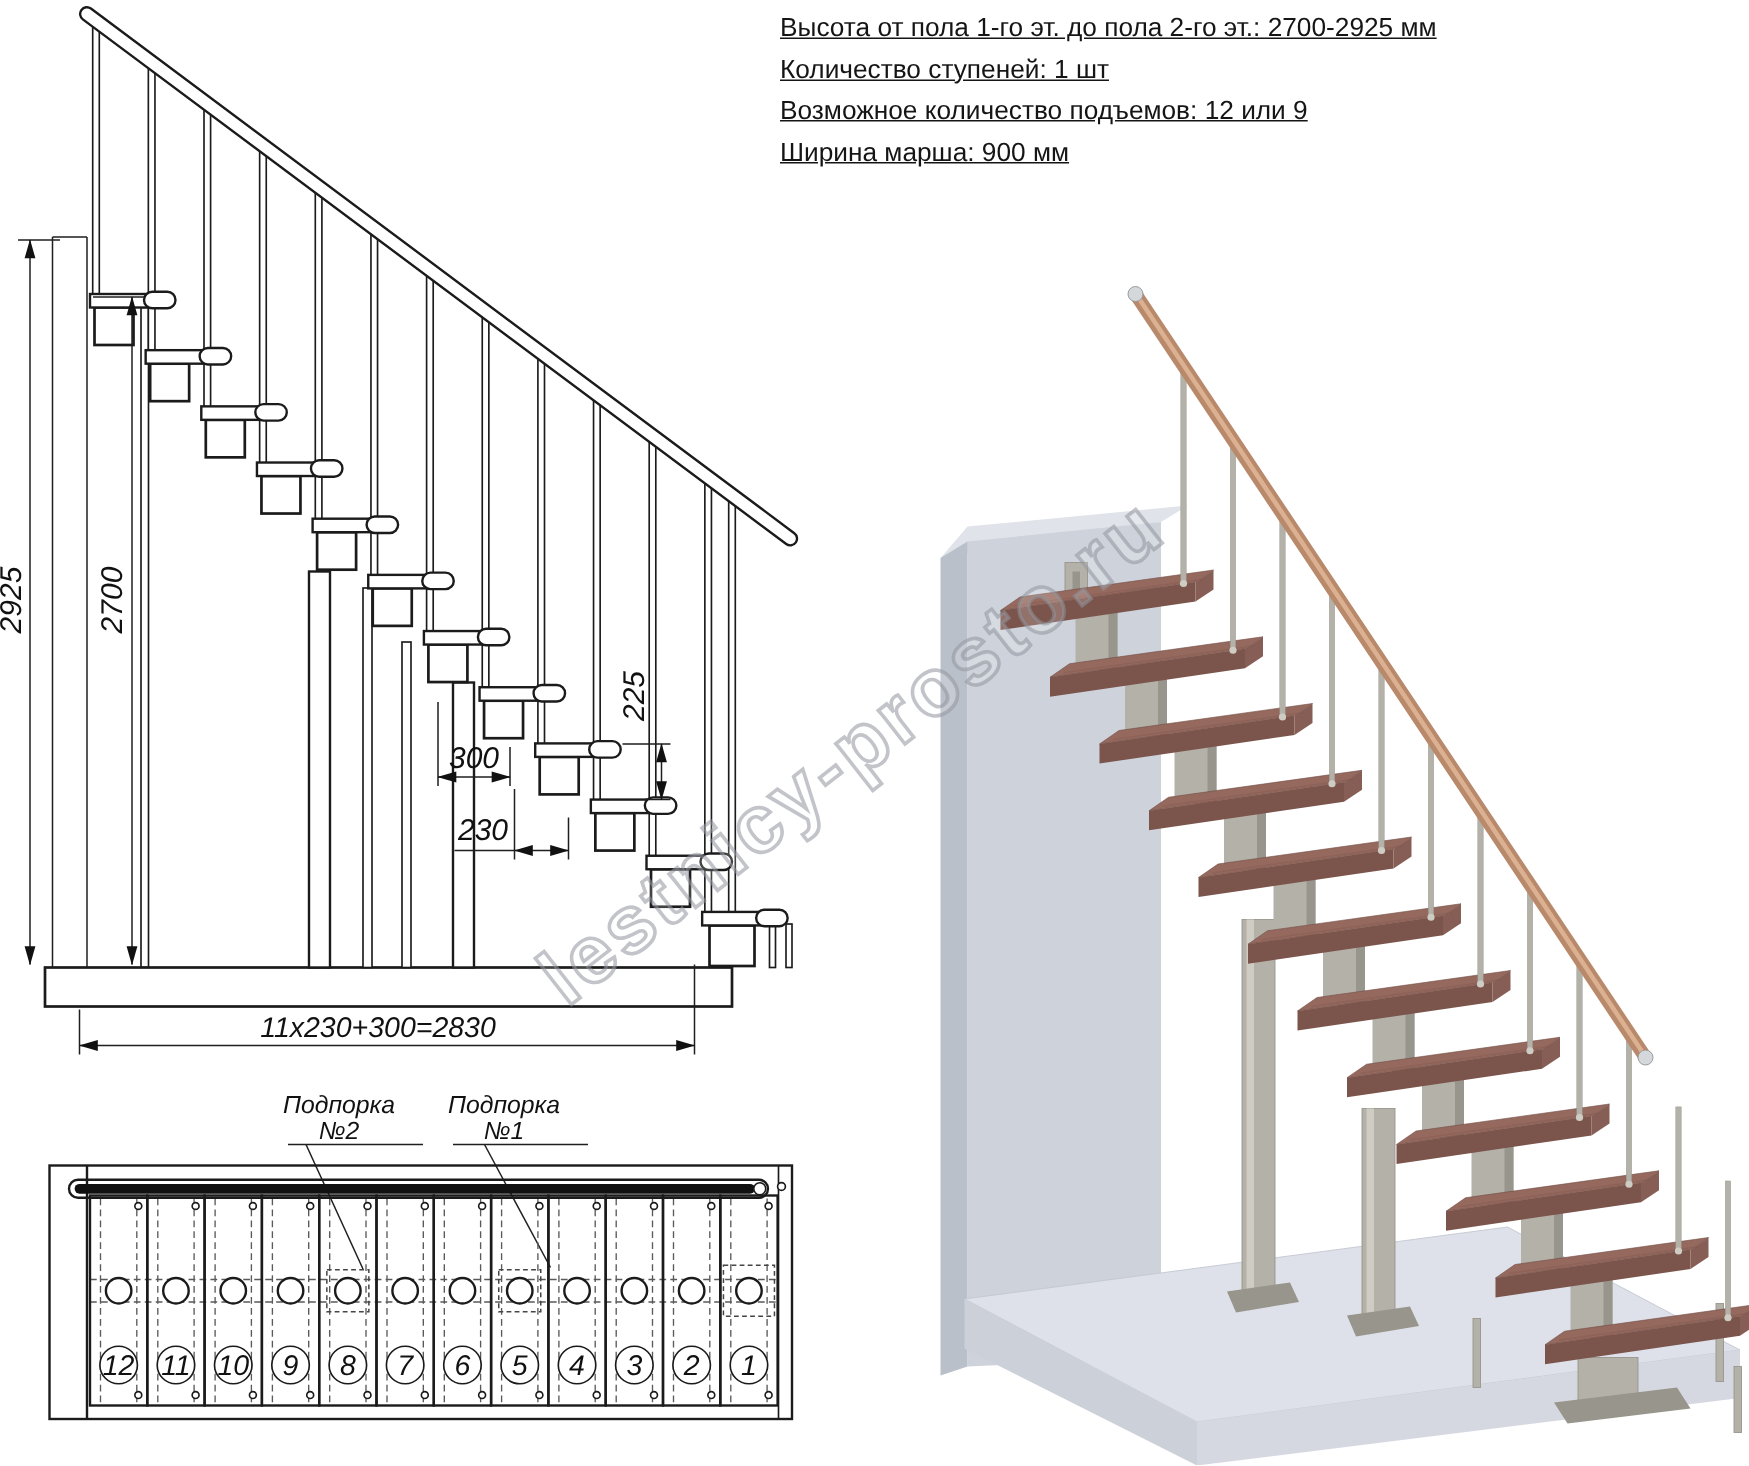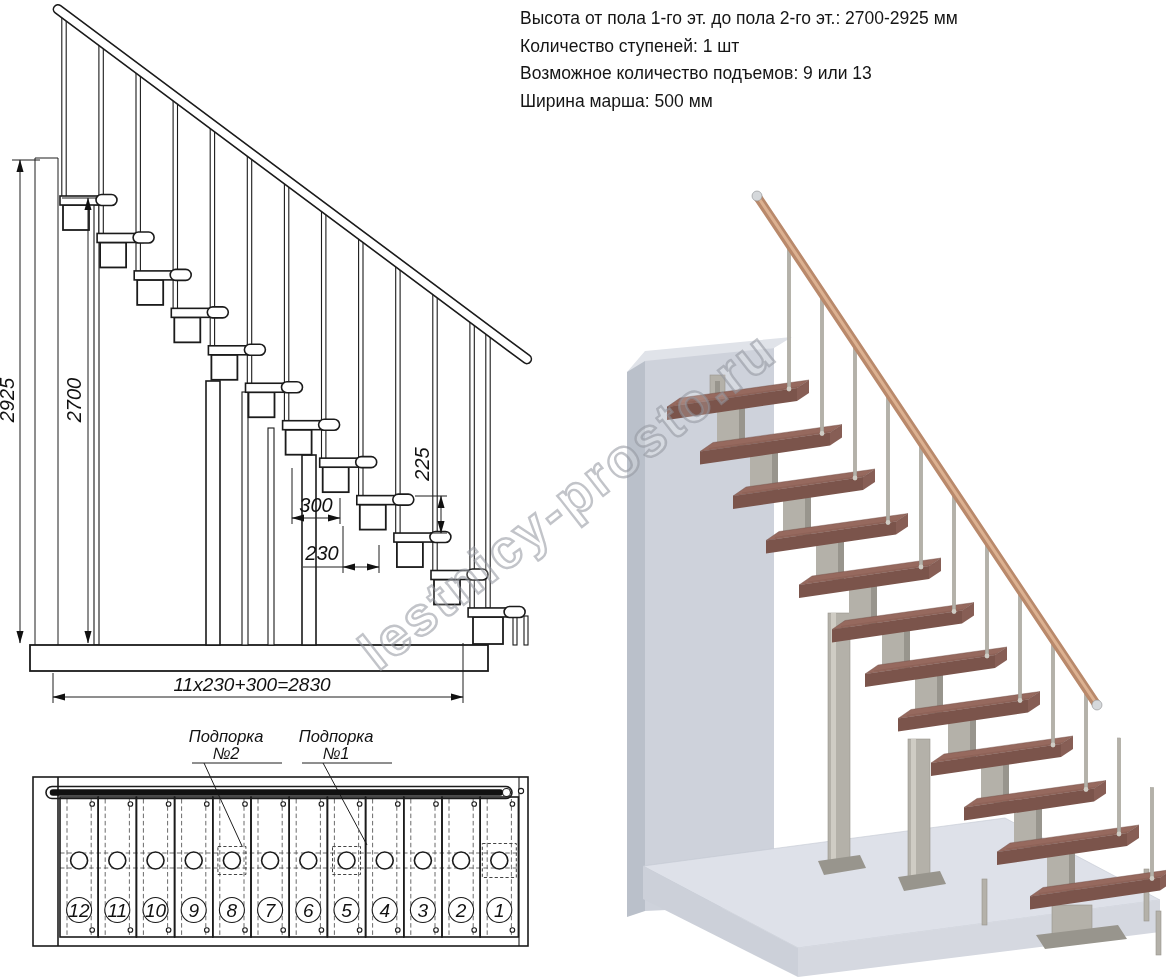--- a/index.html
+++ b/index.html
@@ -1,19 +1,19 @@
 <!DOCTYPE html>
 <html><head>
 <meta charset="utf-8">
 <style>
   html,body{margin:0;padding:0;background:#fff;}
   .canvas{position:relative;width:1166px;height:977px;background:#ffffff;overflow:hidden;
           font-family:"Liberation Sans",sans-serif;}
   .specs{position:absolute;left:520px;top:5px;width:644px;color:#151515;
-         font-size:17.5px;line-height:27.7px;white-space:nowrap;}
+         font-size:17.5px;line-height:27.7px;white-space:nowrap;text-decoration:underline;}
   svg{position:absolute;display:block;}
   #sideview{left:0;top:0;}
   #planview{left:0;top:725px;}
   #render3d{left:600px;top:185px;}
   #wm{left:0;top:0;pointer-events:none;}
   .ln{stroke:#1b1b1b;stroke-width:1.6;fill:#fff;}
   .nf{fill:none;}
   .w2{stroke-width:1.8;}
   .w1{stroke-width:1.1;}
   .dash{stroke:#5a5a5a;stroke-width:0.9;stroke-dasharray:4.5 2.8;fill:none;}
@@ -25,22 +25,22 @@
   .plannum{font-family:"Liberation Sans",sans-serif;font-style:italic;font-size:19px;fill:#111;text-anchor:middle;}
 </style>
 </head>
 <body>
 
 <div class="canvas">
 
   <div class="specs">
     <div>Высота от пола 1-го эт. до пола 2-го эт.: 2700-2925 мм</div>
     <div>Количество ступеней: 1 шт</div>
-    <div>Возможное количество подъемов: 9 или 13</div>
-    <div>Ширина марша: 500 мм</div>
+    <div>Возможное количество подъемов: 12 или 9</div>
+    <div>Ширина марша: 900 мм</div>
   </div>
 
   <svg id="sideview" width="600" height="725" viewBox="0 0 600 725">
     <defs>
       <marker id="arr" viewBox="0 0 12 8" refX="11.5" refY="4" markerWidth="13" markerHeight="8.5" orient="auto-start-reverse" markerUnits="userSpaceOnUse">
         <path d="M0,0.6 L12,4 L0,7.4 Z" fill="#111"></path>
       </marker>
     </defs>
 
     <path class="dim" d="M35,158 H58 M35,158 V645 M58,158 V645" stroke-width="1.6"></path>

